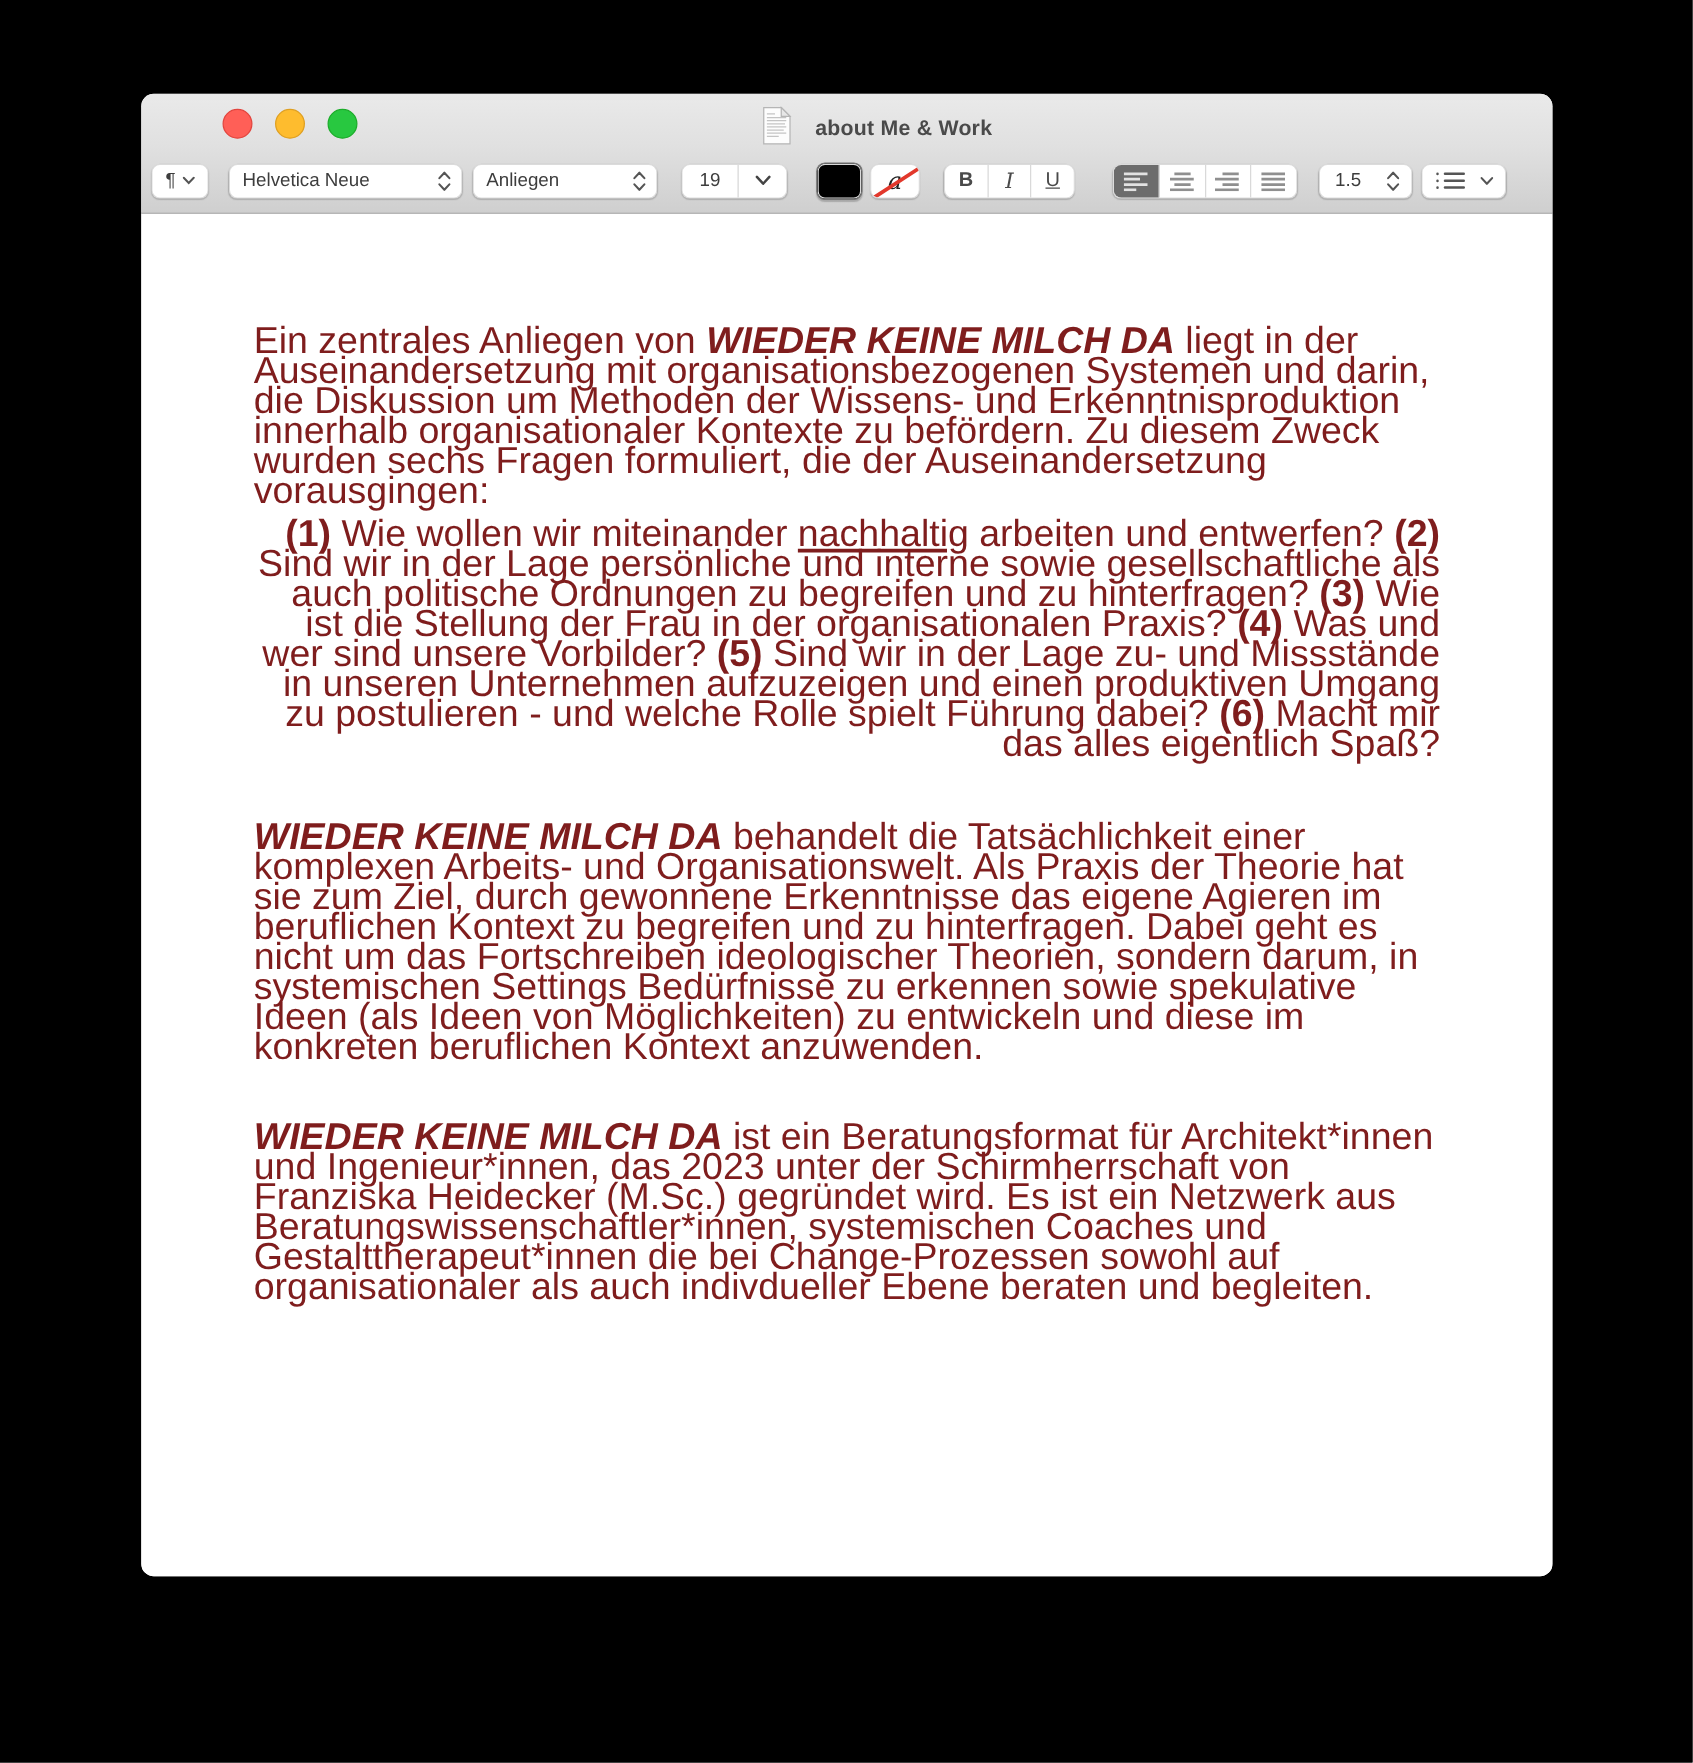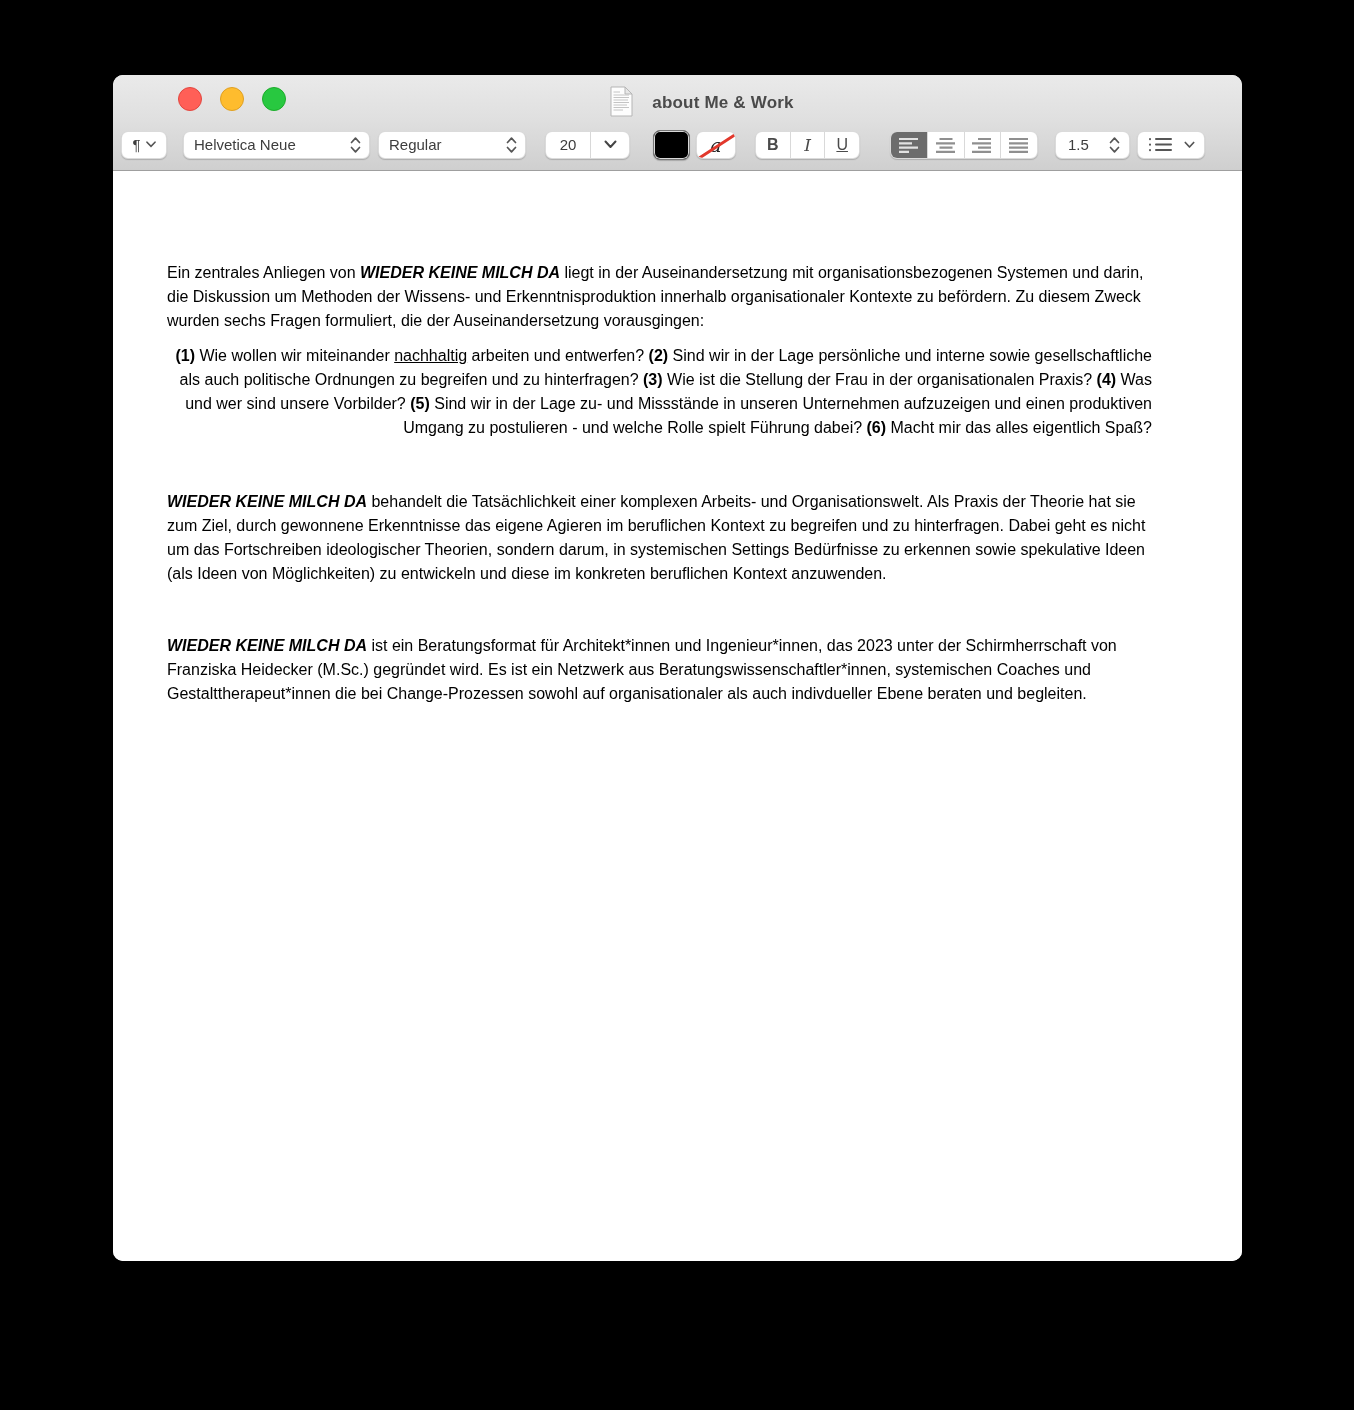--- a/index.html
+++ b/index.html
@@ -44,22 +44,22 @@
   .biu{width:105px;margin-left:19px;}
   .biu .b{font-weight:bold;font-size:16px;color:#4a4a4a;}
   .biu .i{font-family:"DejaVu Serif","Liberation Serif",serif;font-style:italic;font-size:17px;color:#4a4a4a;}
   .biu .u{font-size:16px;text-decoration:underline;color:#4a4a4a;}
   .align-seg{width:148px;margin-left:30px;}
   .align-seg .cell{width:36px;}
   .cell.selected{background:#6c6c6c;}
   .spacing-btn{width:75px;margin-left:17px;justify-content:space-between;padding:0 9px 0 12px;}
   .list-btn{width:68px;margin-left:7px;justify-content:space-between;padding:0 9px 0 10px;}
   
-  .doc{background:#fff;height:1091px;padding:90px 90px 0 54px;box-sizing:border-box;
-    color:#000000;font-size:16px;line-height:24px;cursor:text;}
+  .doc{background:#fff;height:1091px;padding:90px 90px 0 90px;box-sizing:border-box;
+    color:#7f1d1d;font-size:30px;line-height:24px;cursor:text;}
   .doc p{margin:0;}
   .p1{margin-bottom:11px !important;}
   .p2{margin-bottom:50px !important;text-align:right;}
   .p3{margin-bottom:48px !important;}
   .p4{margin-bottom:82px !important;}
   .p5{margin-bottom:12px !important;}
   .r-bi{font-weight:bold;font-style:italic;}
   .r-b{font-weight:bold;}
   .r-u{text-decoration:underline;}
   .emoji{display:inline-block;vertical-align:-11px;margin-left:26px;}
@@ -108,31 +108,31 @@
         <span class="dd-label">Helvetica Neue</span>
         <svg class="stepper" width="11" height="18" viewBox="0 0 11 18">
             <g fill="none" stroke="#555" stroke-width="1.7" stroke-linecap="round" stroke-linejoin="round">
               <path d="M1.5 6.5 L5.5 2.2 L9.5 6.5"></path>
               <path d="M1.5 11.5 L5.5 15.8 L9.5 11.5"></path>
             </g>
           </svg>
       </div>
 
       <div class="tbtn dd-style pad-r">
-        <span class="dd-label">Regular</span>
+        <span class="dd-label">Anliegen</span>
         <svg class="stepper" width="11" height="18" viewBox="0 0 11 18">
             <g fill="none" stroke="#555" stroke-width="1.7" stroke-linecap="round" stroke-linejoin="round">
               <path d="M1.5 6.5 L5.5 2.2 L9.5 6.5"></path>
               <path d="M1.5 11.5 L5.5 15.8 L9.5 11.5"></path>
             </g>
           </svg>
       </div>
 
       <div class="tbtn size-btn">
-        <span class="size-num">20</span>
+        <span class="size-num">19</span>
         <span class="vdiv"></span>
         <span class="size-chev">
             <svg width="13" height="9" viewBox="0 0 13 9">
               <path d="M1.5 1.5 L6.5 7 L11.5 1.5" fill="none" stroke="#444" stroke-width="2" stroke-linecap="round" stroke-linejoin="round"></path>
             </svg>
           </span>
       </div>
 
       <div class="swatch-black"></div>
 

